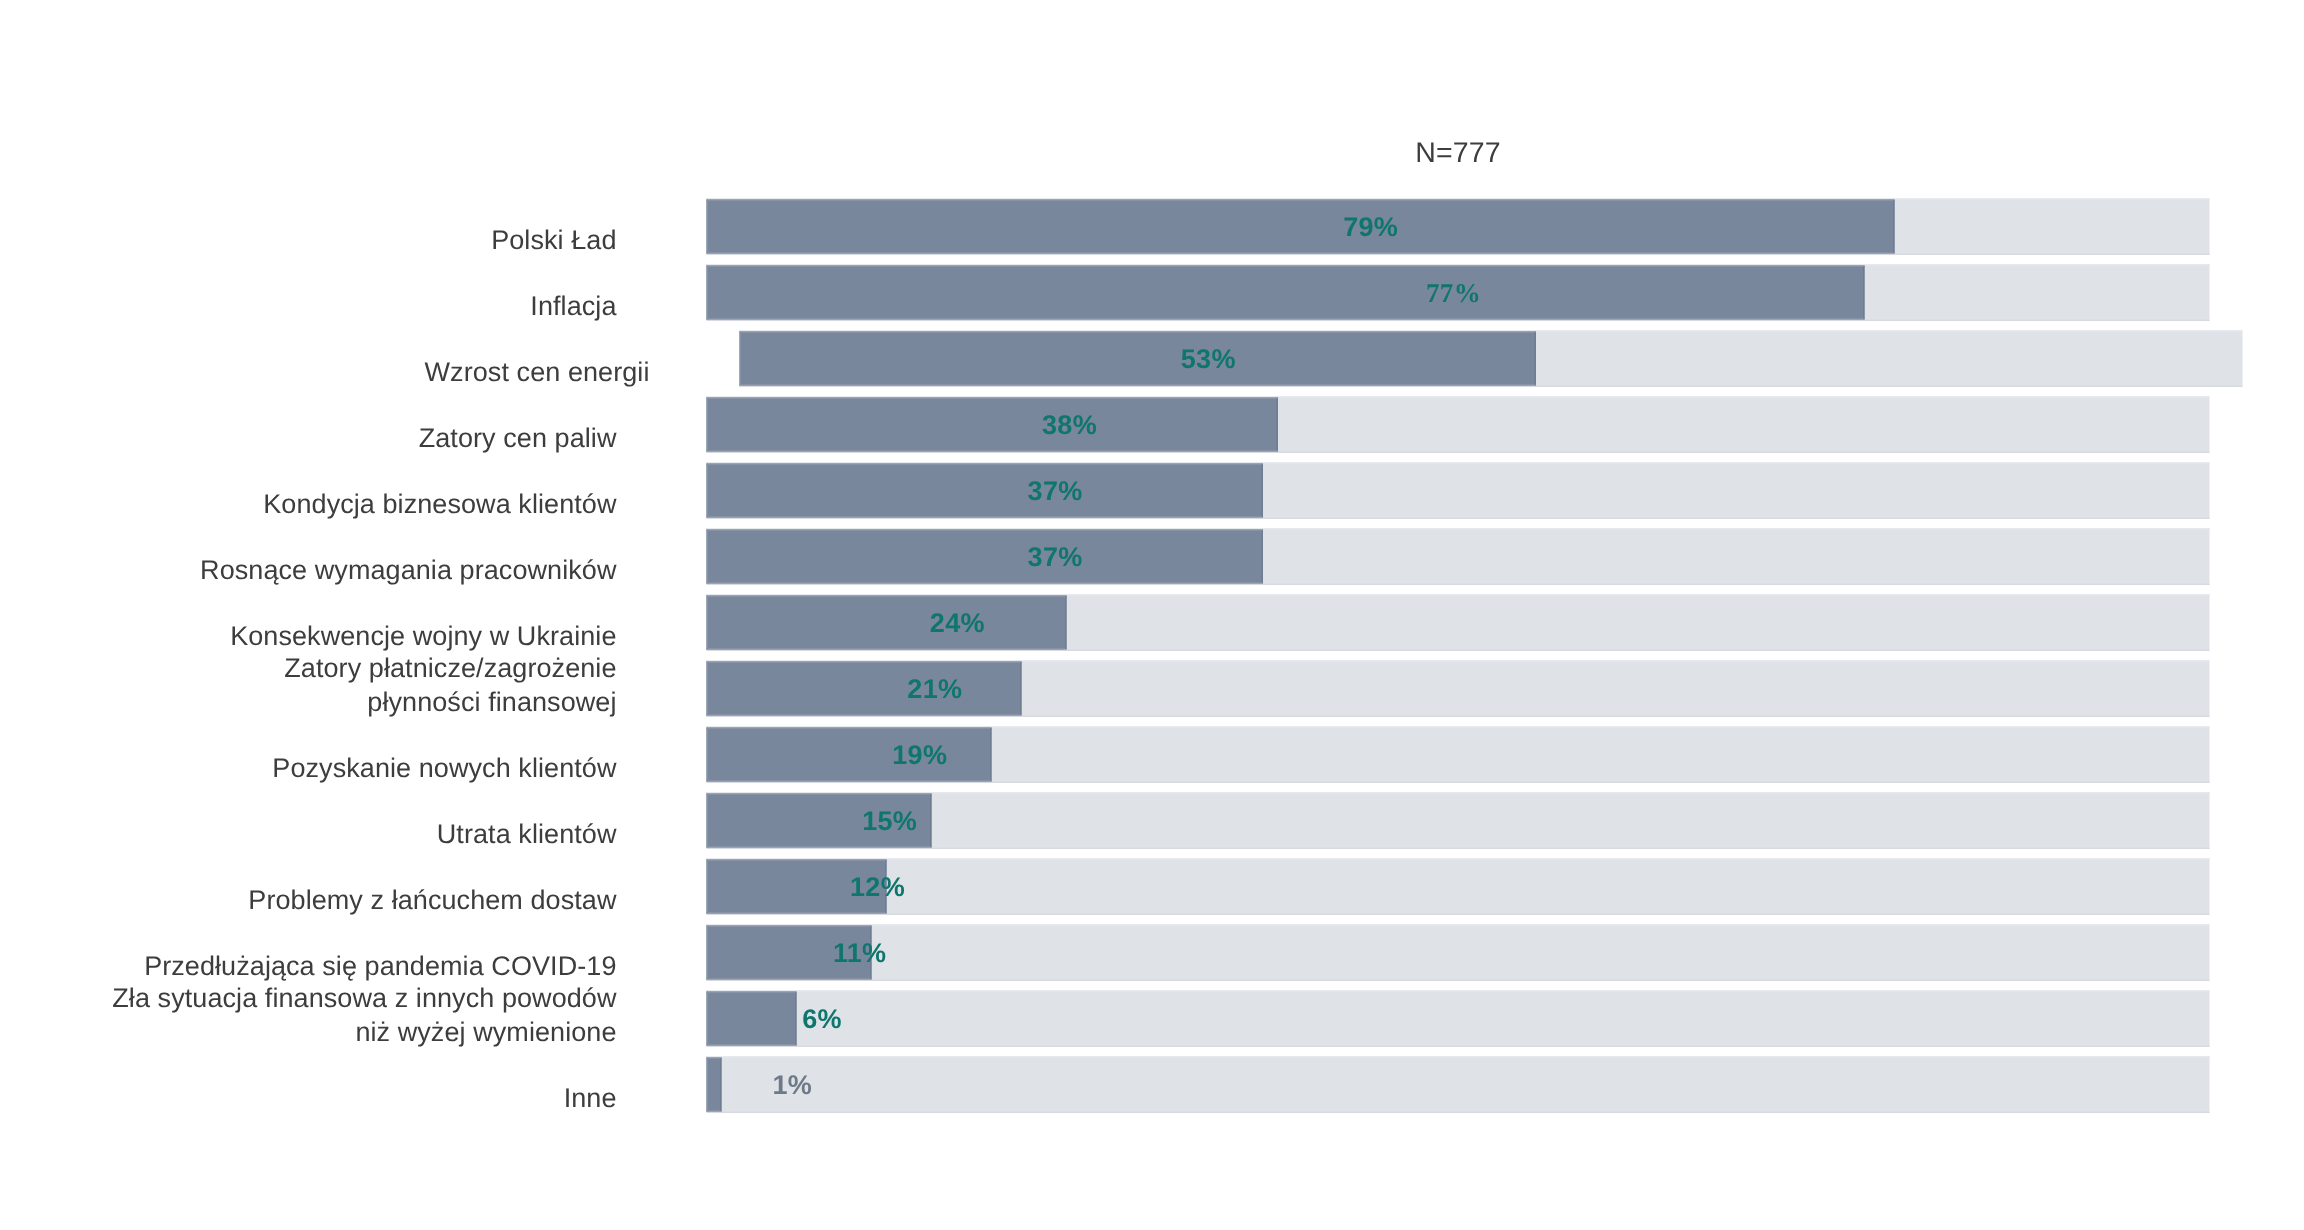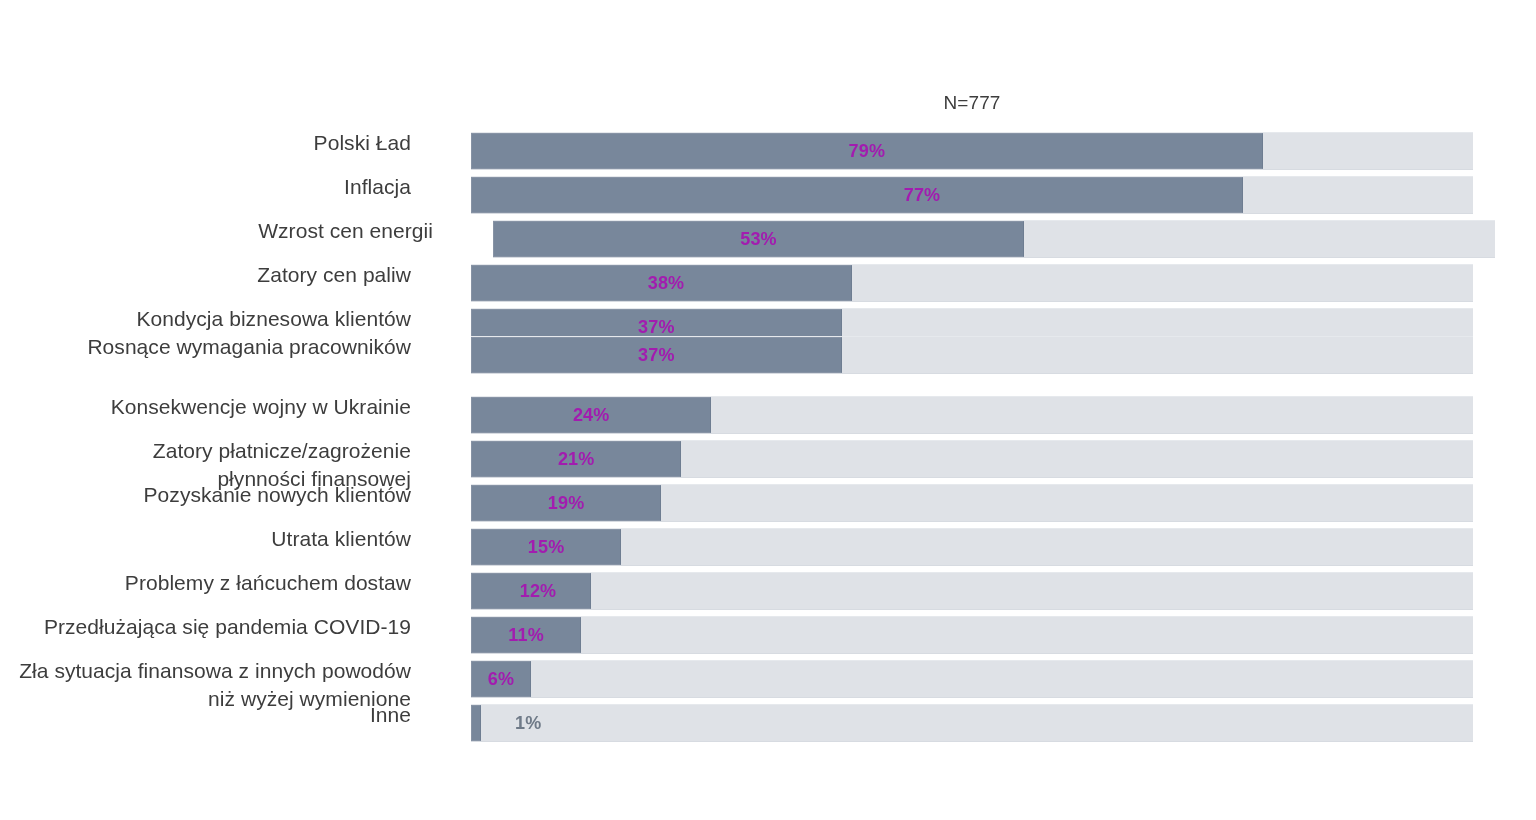--- a/index.html
+++ b/index.html
@@ -50,24 +50,24 @@
     height: 44px;
   }
 
   .row-label {
     position: absolute;
     left: 0px;
     top: 0;
     width: 411px;
     height: 44px;
     display: flex;
-    align-items: flex-start;
+    align-items: flex-end;
     justify-content: flex-end;
     text-align: right;
-    font-size: 21px;
+    font-size: 18px;
     line-height: 1.32;
     color: #3d3d3d;
     letter-spacing: 0.05px;
   }
   .row-label span {
     display: block;
   }
 
   .bar-track {
     position: absolute;
@@ -99,21 +99,22 @@
     display: flex;
     align-items: center;
     justify-content: center;
     font-size: 18px;
     font-weight: bold;
     letter-spacing: 0.2px;
     pointer-events: none;
   }
   .bar-value.inside {
     left: 0;
-    color: #a21caf;
+    color: #0f766e;
+    padding-left: 47px;
   }
   .bar-value.outside {
     color: #6f7a88;
     justify-content: flex-start;
   }
 </style>
 </head>
 <body>
 
 <div id="chart-root">
@@ -133,21 +134,21 @@
         </div>
       </div>
       <div class="bar-row" style="top: 44px;">
         <div class="row-label">
           <div>
             <span>Inflacja</span>
           </div>
         </div>
         <div class="bar-track">
           <div class="bar-fill" style="width: 771.54px;"></div>
-          <div class="bar-value inside" style="width: 902px;">77%</div>
+          <div class="bar-value inside" style="width: 902px; font-family: Liberation Serif, serif;">77%</div>
         </div>
       </div>
       <div class="bar-row" style="top: 88px; margin-left: 22px;">
         <div class="row-label">
           <div>
             <span>Wzrost cen energii</span>
           </div>
         </div>
         <div class="bar-track">
           <div class="bar-fill" style="width: 531.06px;"></div>
@@ -169,21 +170,21 @@
         <div class="row-label">
           <div>
             <span>Kondycja biznesowa klientów</span>
           </div>
         </div>
         <div class="bar-track">
           <div class="bar-fill" style="width: 370.74px;"></div>
           <div class="bar-value inside" style="width: 370.74px;">37%</div>
         </div>
       </div>
-      <div class="bar-row" style="top: 204px;">
+      <div class="bar-row" style="top: 220px;">
         <div class="row-label">
           <div>
             <span>Rosnące wymagania pracowników</span>
           </div>
         </div>
         <div class="bar-track">
           <div class="bar-fill" style="width: 370.74px;"></div>
           <div class="bar-value inside" style="width: 370.74px;">37%</div>
         </div>
       </div>

